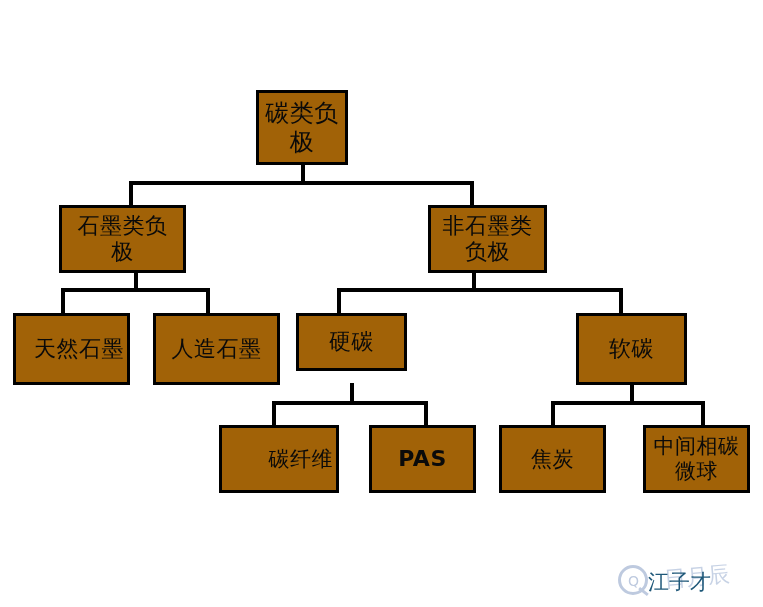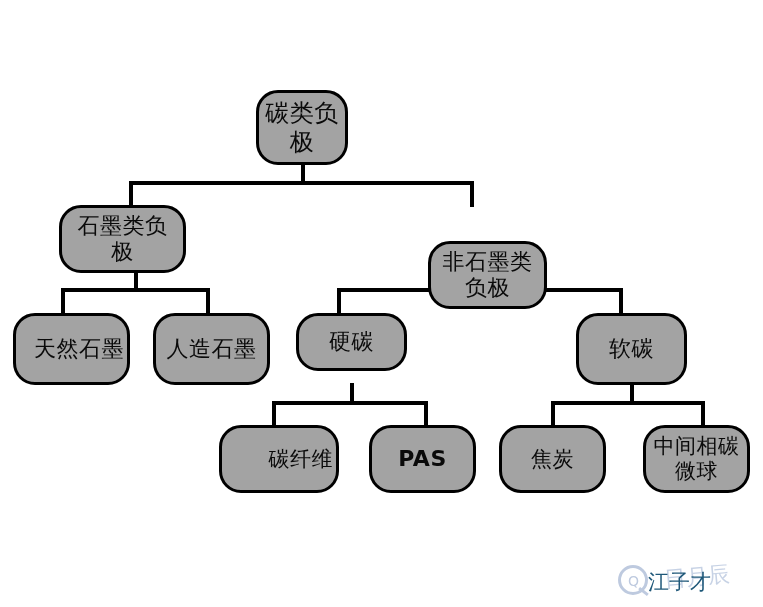--- a/index.html
+++ b/index.html
@@ -14,22 +14,22 @@
     background: #ffffff;
     overflow: hidden;
     font-family: "DejaVu Sans", "Liberation Sans", sans-serif;
   }
 
   
   .node {
     position: absolute;
     box-sizing: border-box;
     border: 3px solid #000000;
-    border-radius: 22px;
-    background: #a3a3a3;
+    border-radius: 0;
+    background: #a16207;
     display: flex;
     align-items: center;
     justify-content: center;
     text-align: center;
     color: #0a0a0a;
     line-height: 1.18;
     letter-spacing: 0.5px;
     z-index: 3;
   }
   .node .label {
@@ -144,30 +144,30 @@
 
   <div class="node t-lg" style="left:256px; top:90px; width:92px; height:75px;">
     <span class="label">碳类负极</span>
   </div>
 
   <div class="node t-md" style="left:59px; top:205px; width:127px; height:68px;">
     <span class="label">石墨类负
 极</span>
   </div>
 
-  <div class="node t-md" style="left:428px; top:205px; width:119px; height:68px;margin-top:36px;">
+  <div class="node t-md" style="left:428px; top:205px; width:119px; height:68px;">
     <span class="label">非石墨类
 负极</span>
   </div>
 
   <div class="node t-md" style="left:13px; top:313px; width:117px; height:72px;text-align:right;">
     <span class="label">天然石墨</span>
   </div>
 
-  <div class="node t-md" style="left:153px; top:313px; width:117px; height:72px;">
+  <div class="node t-md" style="left:153px; top:313px; width:127px; height:72px;">
     <span class="label">人造石墨</span>
   </div>
 
   <div class="node t-md" style="left:296px; top:313px; width:111px; height:58px;">
     <span class="label">硬碳</span>
   </div>
 
   <div class="node t-md" style="left:576px; top:313px; width:111px; height:72px;text-align:center;">
     <span class="label">软碳</span>
   </div>

